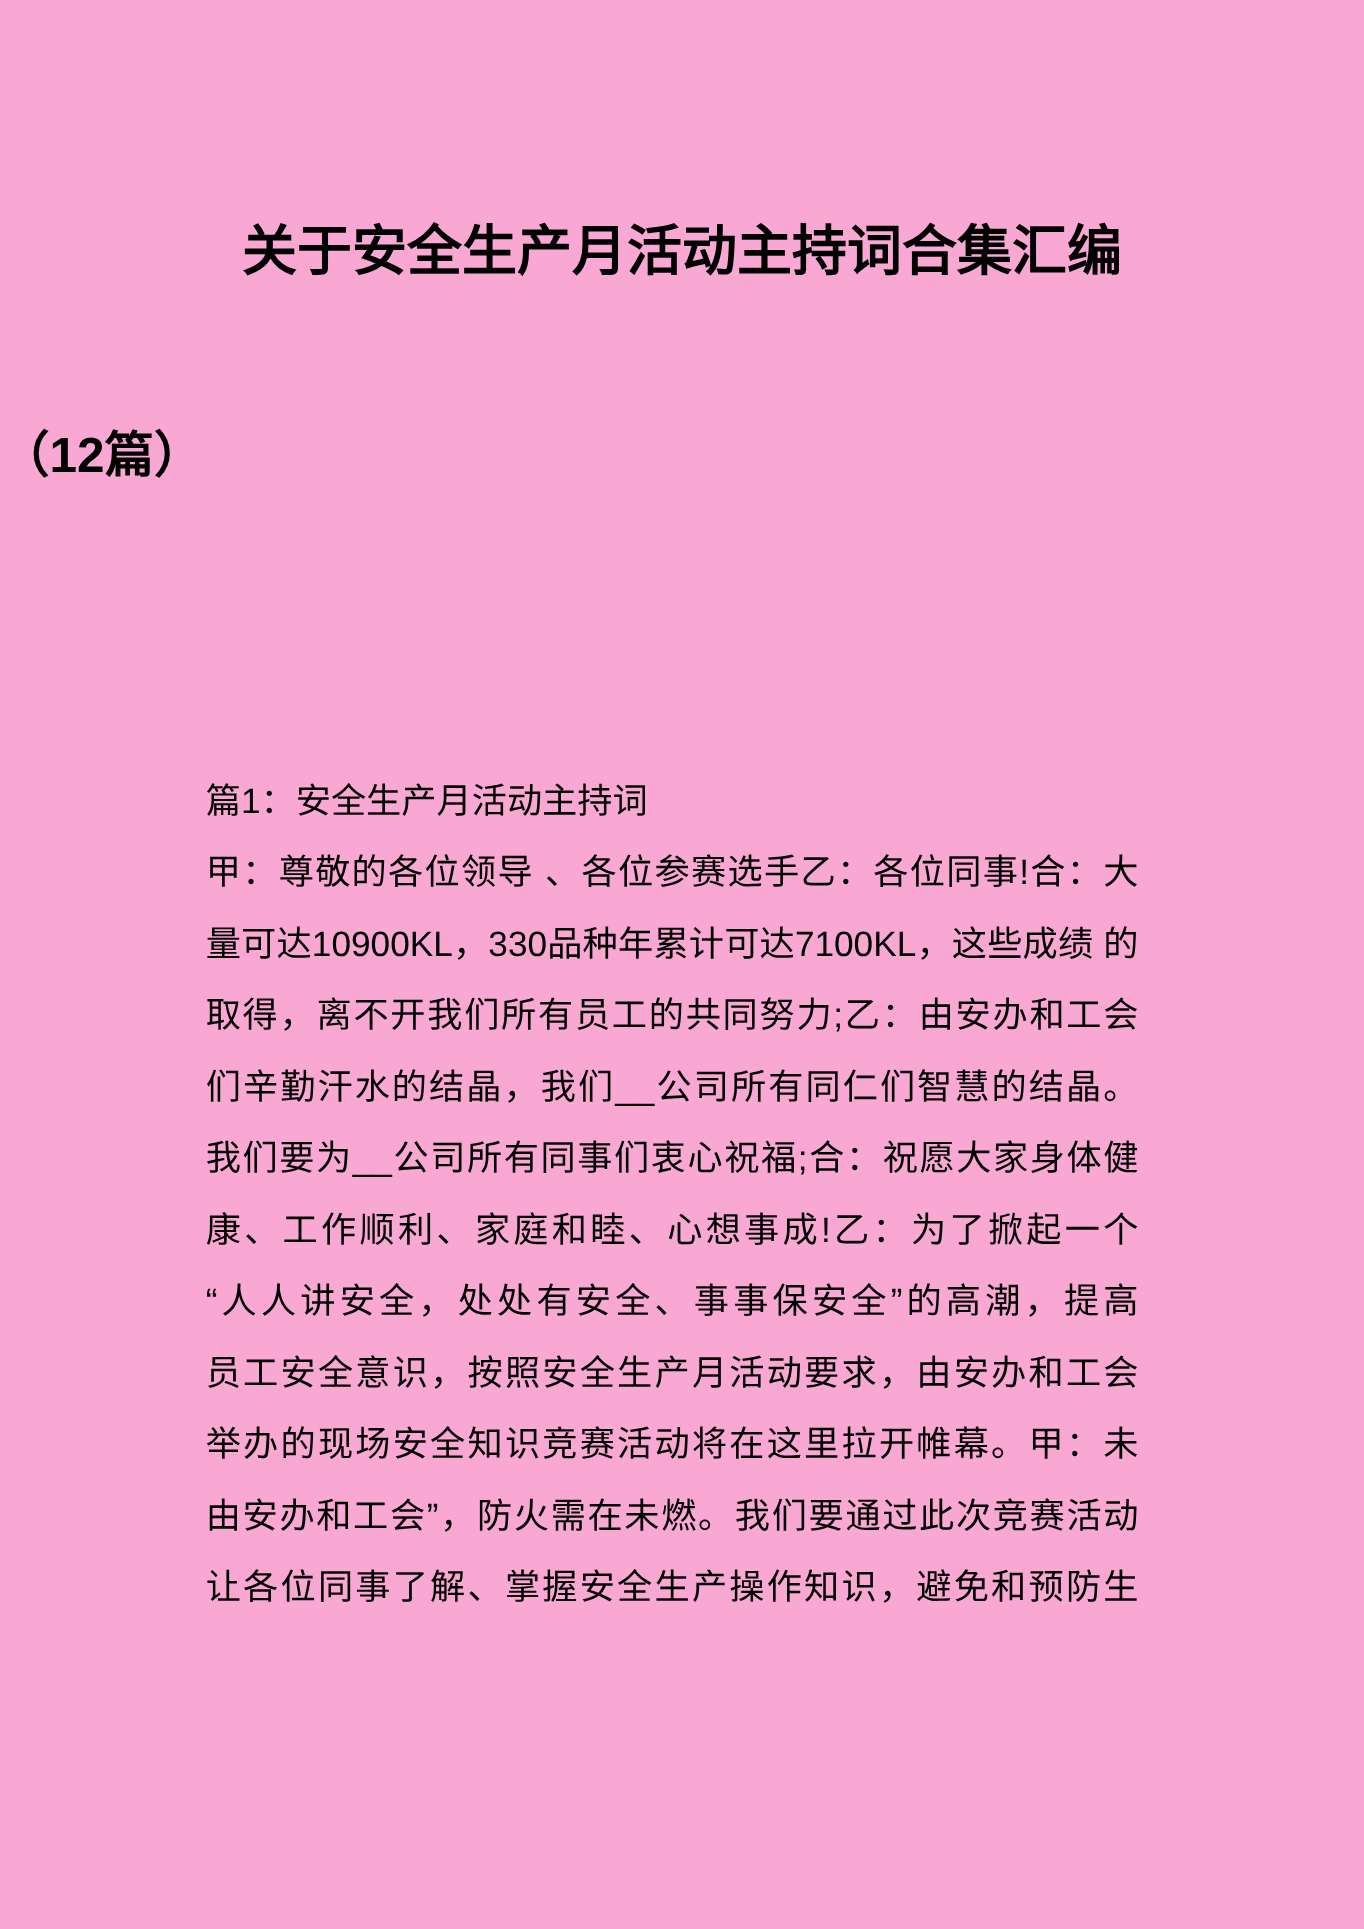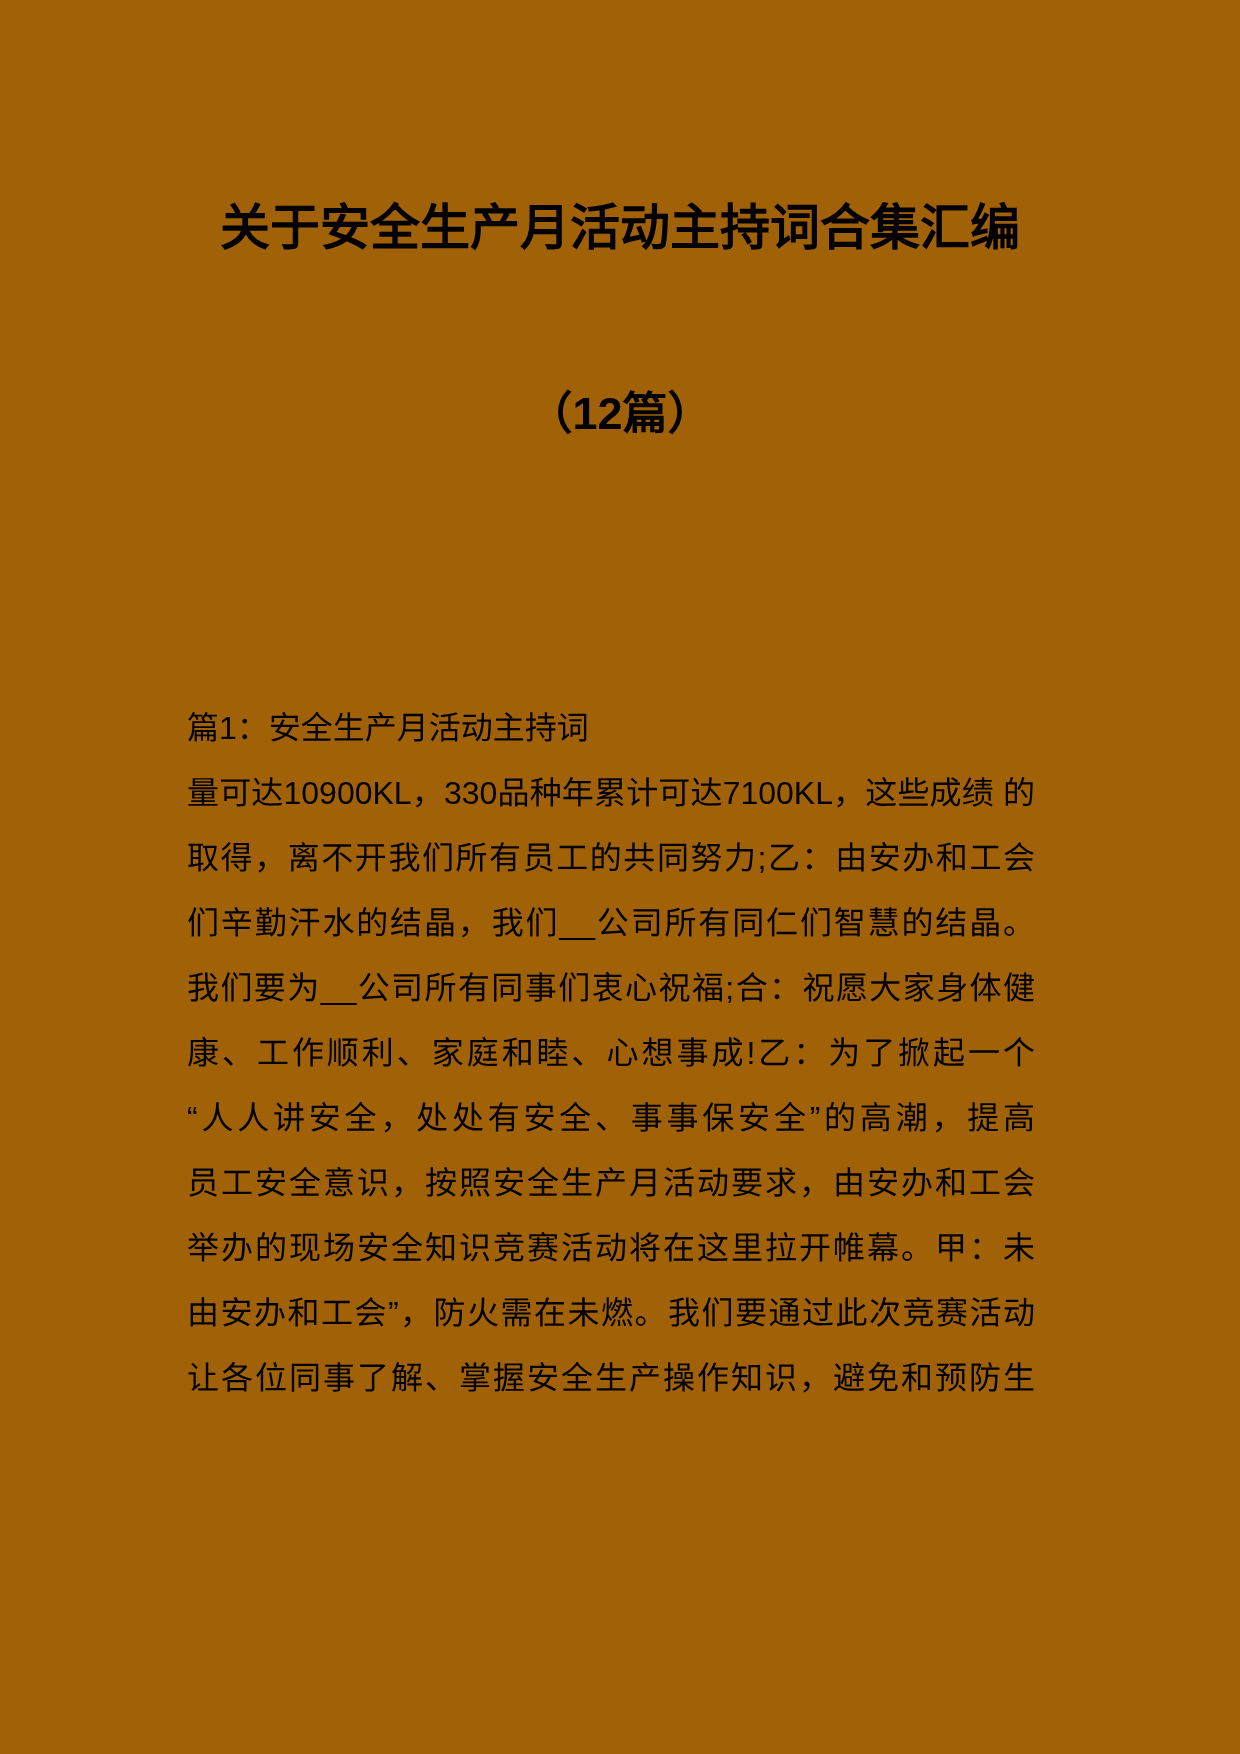--- a/index.html
+++ b/index.html
@@ -4,42 +4,42 @@
 <style>
   * { margin: 0; padding: 0; box-sizing: border-box; }
   html, body {
     background: #ffffff;
     font-family: "Liberation Sans", "DejaVu Sans", sans-serif;
   }
   .page {
     position: relative;
     width: 1240px;
     height: 1754px;
-    background: #a16207;
+    background: #f9a8d4;
     color: #000000;
     overflow: hidden;
   }
   .doc-title {
     position: absolute;
     top: 196px;
     left: 0;
     width: 1240px;
     text-align: center;
     font-size: 50px;
     line-height: 64px;
     font-weight: 800;
     color: #000000;
     letter-spacing: 0px;
   }
   .doc-subtitle {
     position: absolute;
     top: 386px;
     left: 0;
     width: 1240px;
-    text-align: center;
+    text-align: left;
     font-size: 45px;
     line-height: 56px;
     font-weight: 800;
     color: #000000;
   }
   .doc-body {
     position: absolute;
     top: 696px;
     left: 187px;
     width: 848px;
@@ -64,20 +64,21 @@
 <body>
 
 <div class="page">
 
   <h1 class="doc-title"><span>关于安全生产月活动主持词合集汇编</span></h1>
 
   <div class="doc-subtitle"><span>（12篇）</span></div>
 
   <div class="doc-body">
     <div class="body-line heading-line">篇1：安全生产月活动主持词</div>
+    <div class="body-line">甲：尊敬的各位领导 、各位参赛选手乙：各位同事!合：大</div>
     <div class="body-line">量可达10900KL，330品种年累计可达7100KL，这些成绩 的</div>
     <div class="body-line">取得，离不开我们所有员工的共同努力;乙：由安办和工会</div>
     <div class="body-line">们辛勤汗水的结晶，我们__公司所有同仁们智慧的结晶。</div>
     <div class="body-line">我们要为__公司所有同事们衷心祝福;合：祝愿大家身体健</div>
     <div class="body-line">康、工作顺利、家庭和睦、心想事成!乙：为了掀起一个</div>
     <div class="body-line">“人人讲安全，处处有安全、事事保安全”的高潮，提高</div>
     <div class="body-line">员工安全意识，按照安全生产月活动要求，由安办和工会</div>
     <div class="body-line">举办的现场安全知识竞赛活动将在这里拉开帷幕。甲：未</div>
     <div class="body-line">由安办和工会”，防火需在未燃。我们要通过此次竞赛活动</div>
     <div class="body-line">让各位同事了解、掌握安全生产操作知识，避免和预防生</div>

